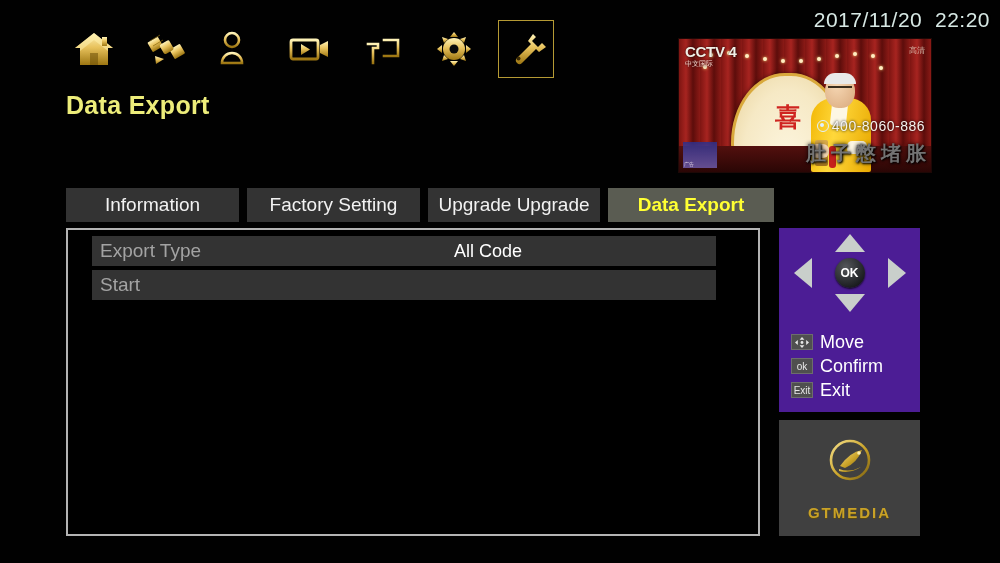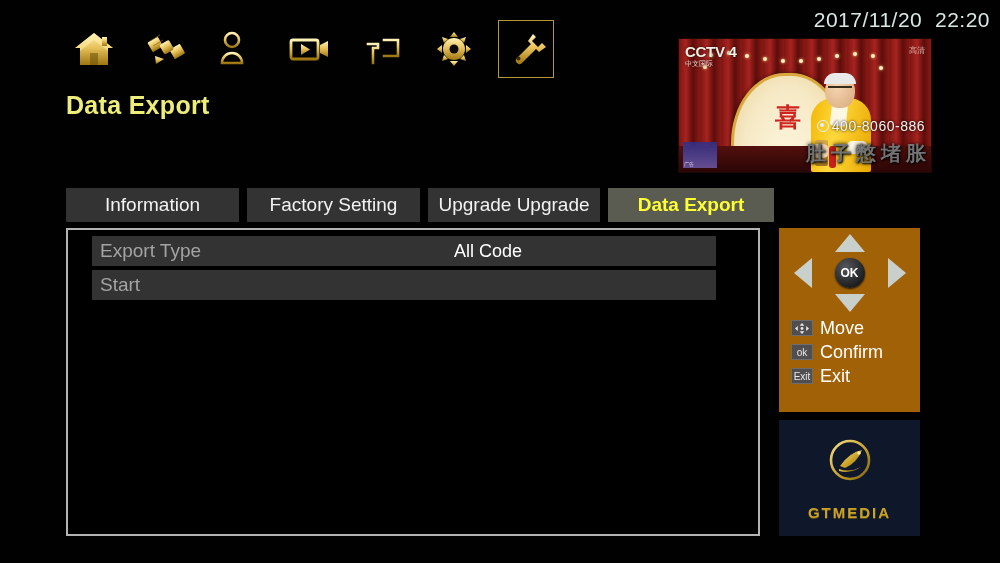--- a/index.html
+++ b/index.html
@@ -322,21 +322,21 @@
     left: 362px;
     color: #ffffff;
     font-size: 18px;
   }
 
   
   #help-panel {
     position: absolute;
     left: 779px; top: 228px;
     width: 141px; height: 184px;
-    background: #a16207;
+    background: #4c1d95;
   }
   #dpad {
     position: relative;
     width: 120px; height: 78px;
     margin: 6px auto 0;
   }
   .arrow {
     position: absolute;
     width: 0; height: 0;
   }
@@ -377,21 +377,21 @@
     background: radial-gradient(circle at 36% 30%, #54565a 0%, #1d1f22 70%, #0a0b0c 100%);
     color: #ffffff;
     font-size: 12px;
     font-weight: bold;
     display: flex;
     align-items: center;
     justify-content: center;
     box-shadow: 0 1px 2px rgba(0,0,0,.8);
   }
   #legend {
-    margin: 4px 0 0 12px;
+    margin: 18px 0 0 12px;
   }
   .legend-row {
     display: flex;
     align-items: center;
     gap: 7px;
     height: 24px;
   }
   .keycap {
     width: 22px; height: 16px;
     background: #4f4f4f;
@@ -409,21 +409,21 @@
     color: #ffffff;
     font-size: 18px;
     line-height: 1;
   }
 
   
   #brand-panel {
     position: absolute;
     left: 779px; top: 420px;
     width: 141px; height: 116px;
-    background: #0f172a;
+    background: #404040;
     display: flex;
     flex-direction: column;
     align-items: center;
     justify-content: center;
     gap: 16px;
   }
   #brand-text {
     color: #c9a227;
     font-size: 15px;
     letter-spacing: 2px;

